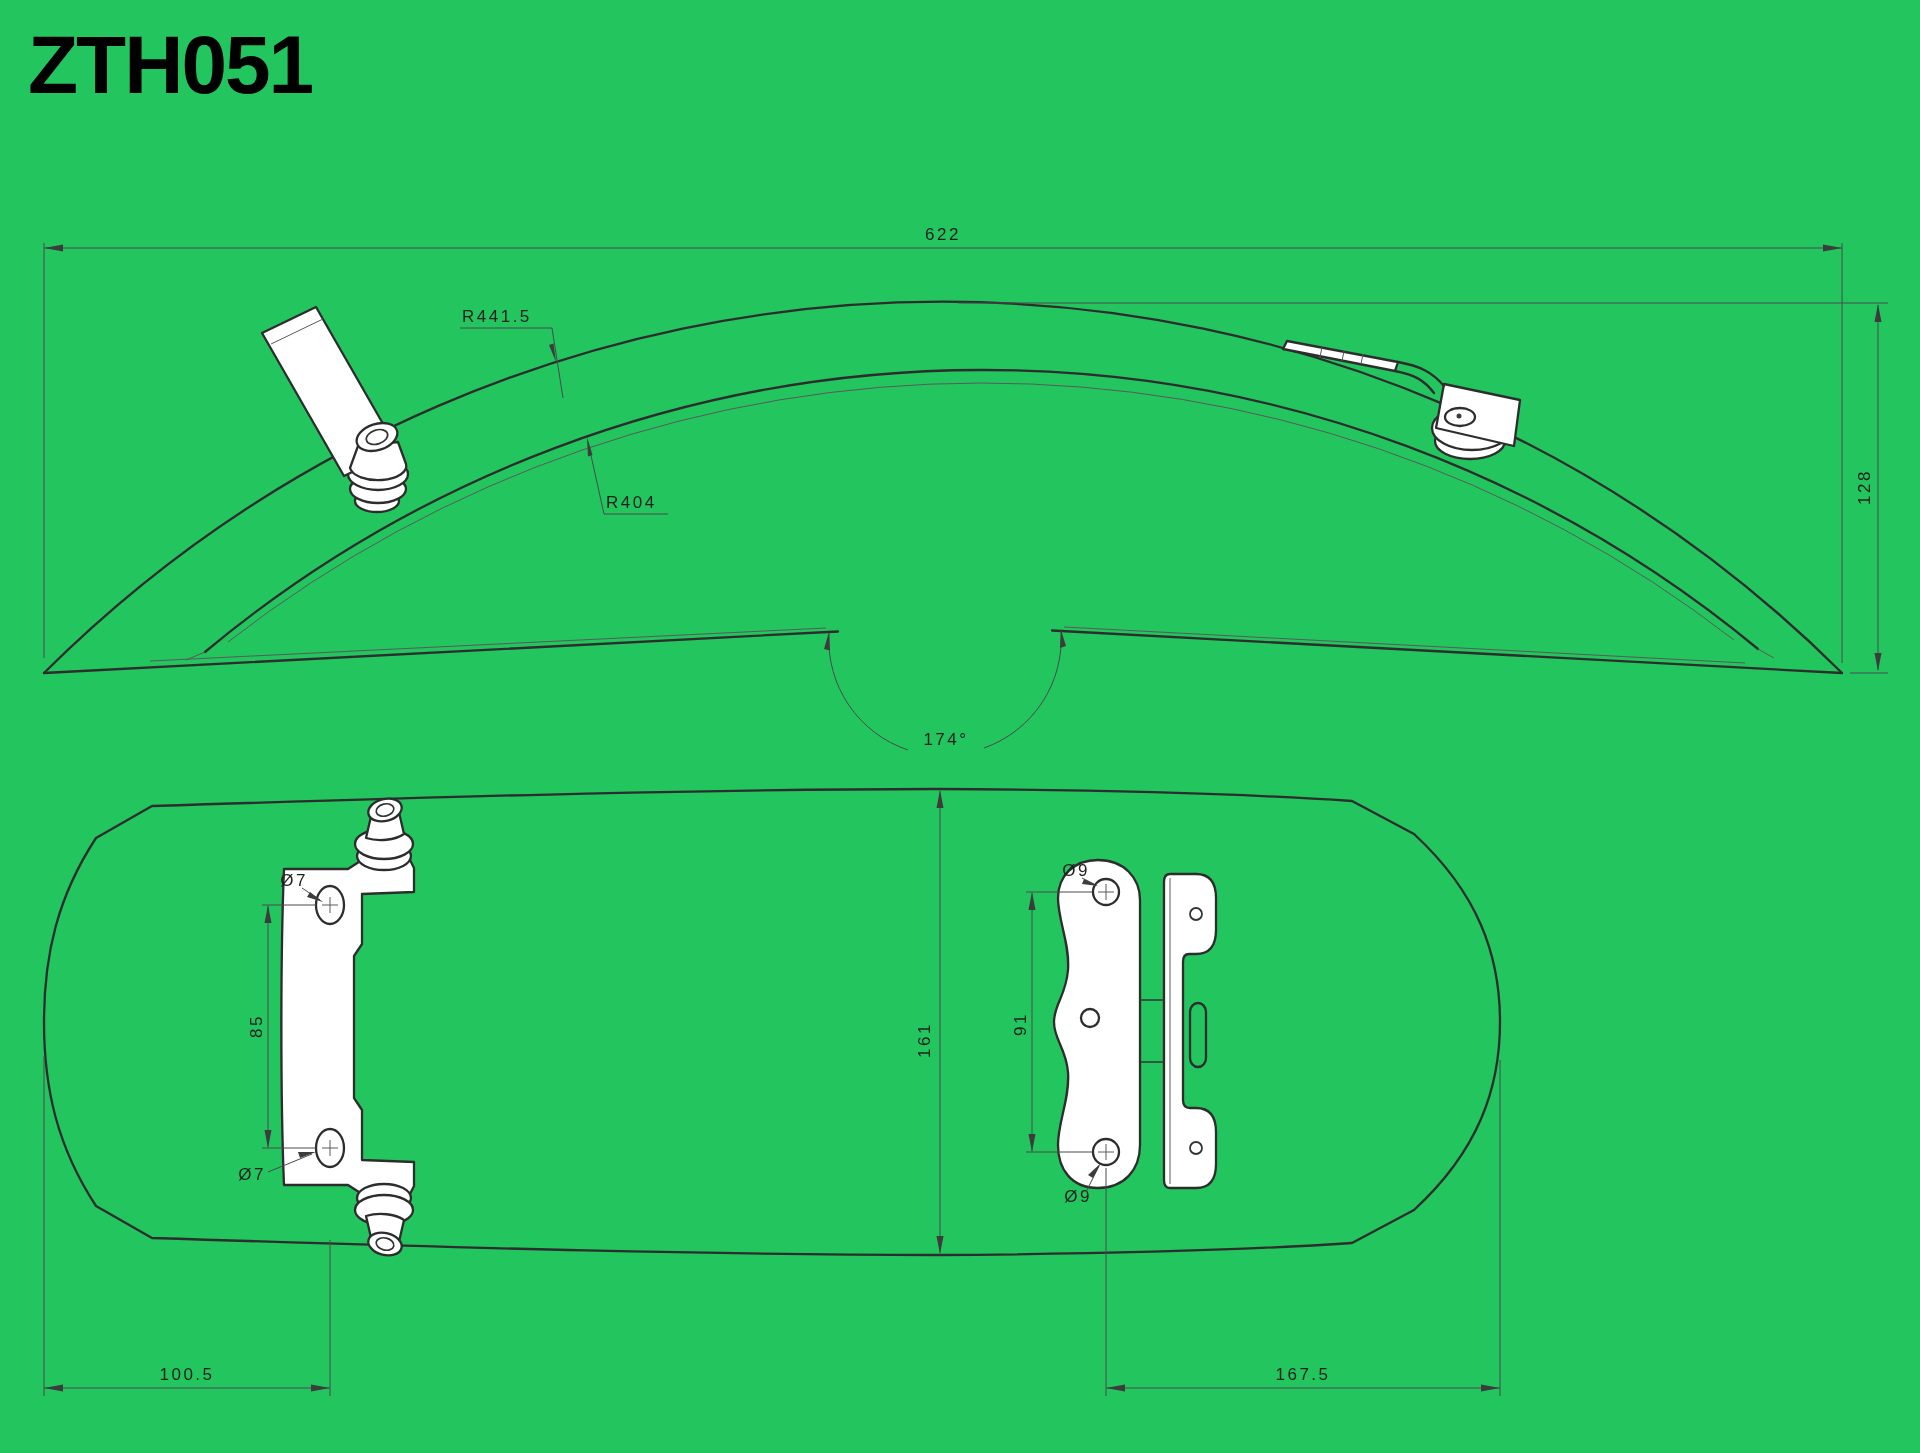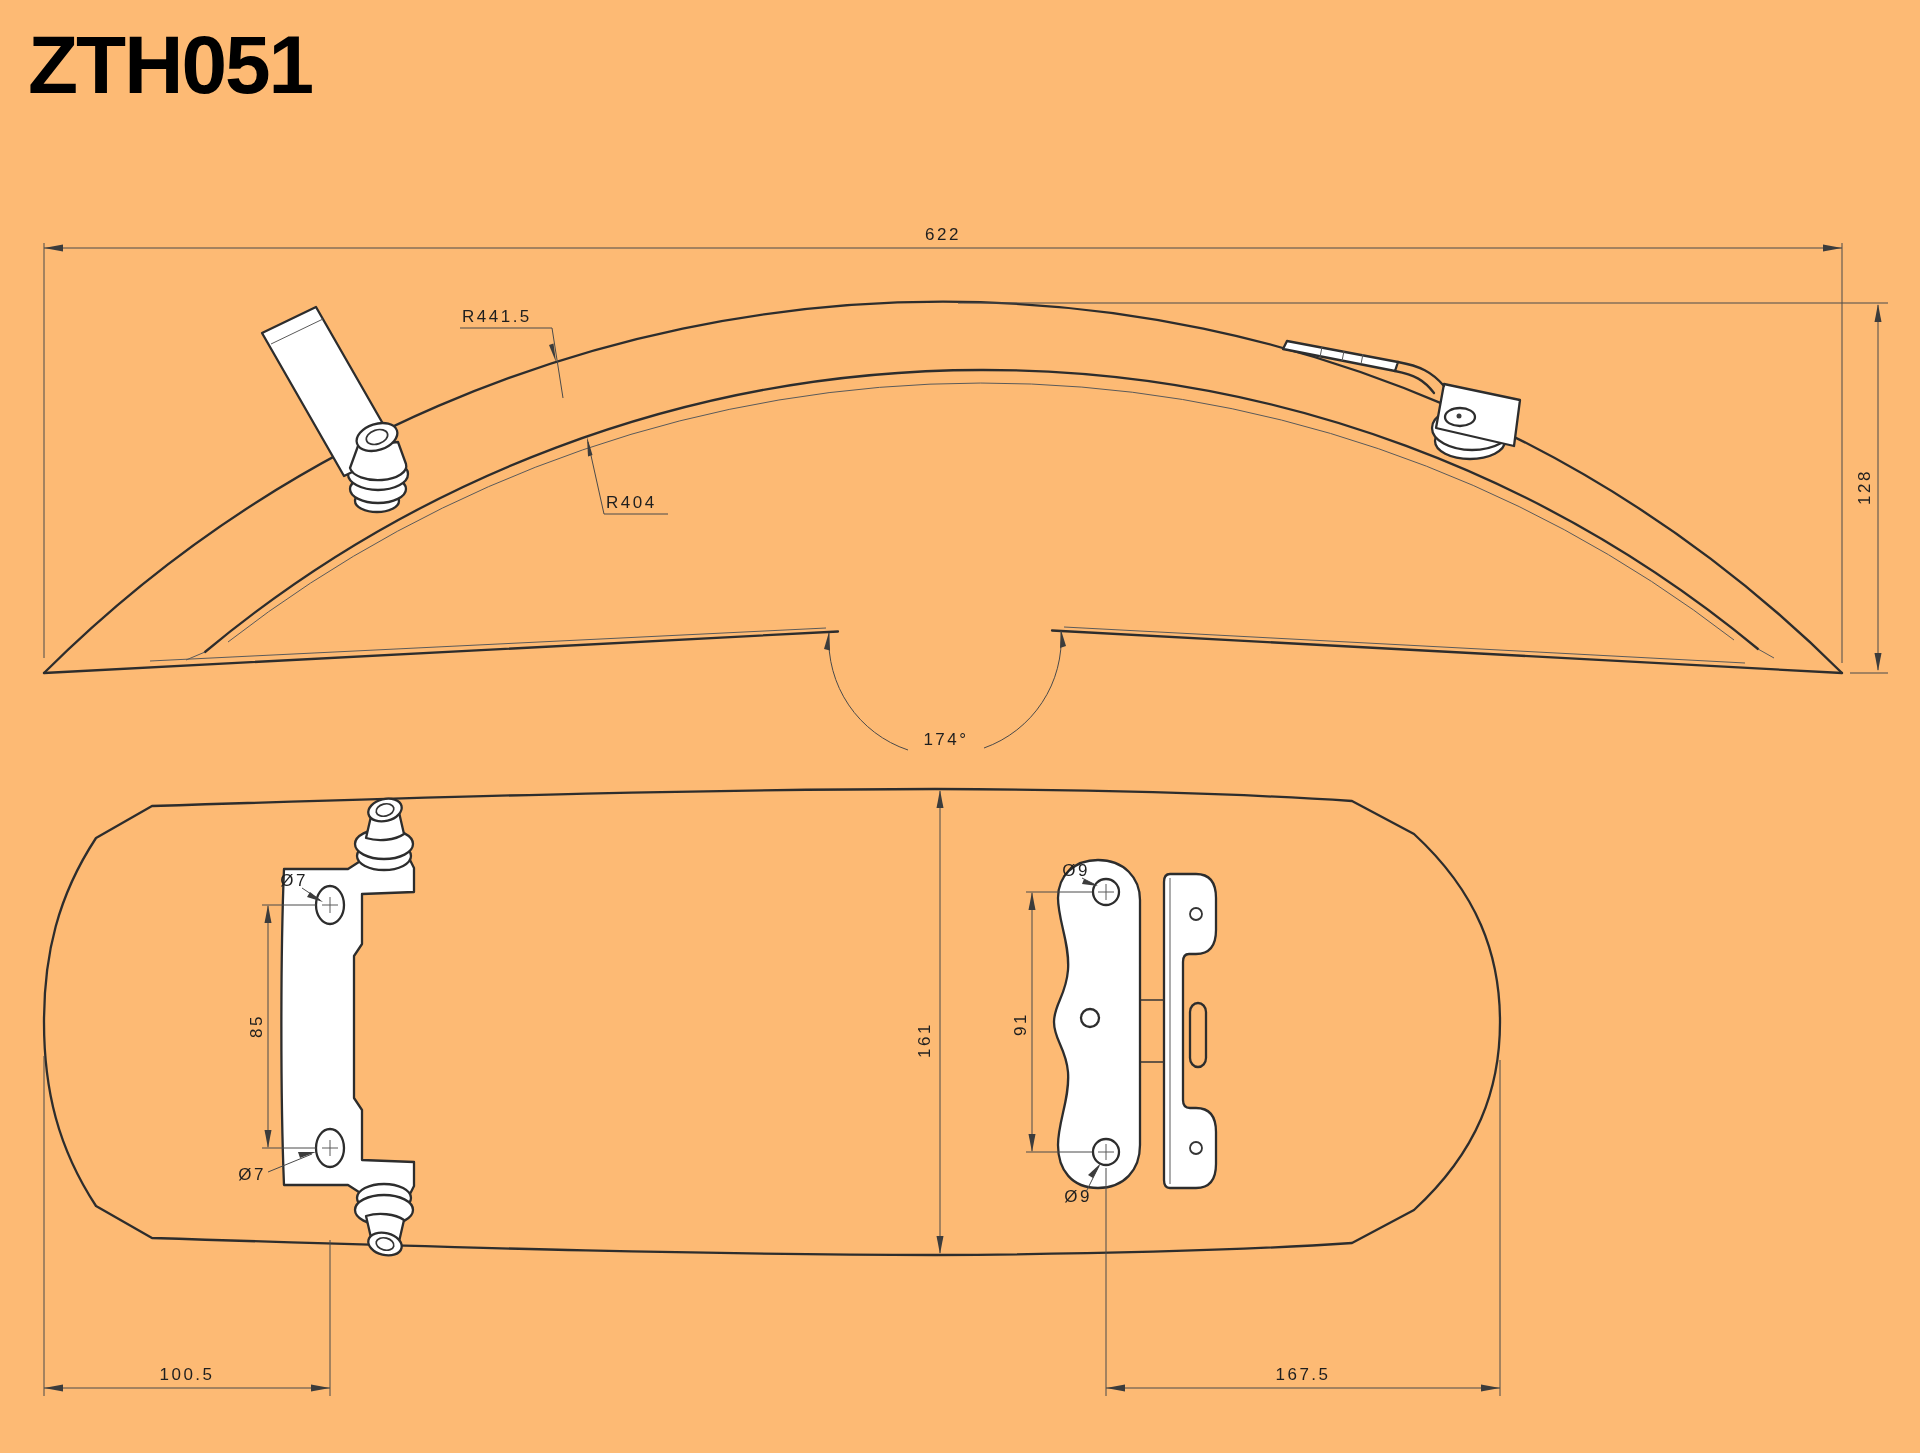--- a/index.html
+++ b/index.html
@@ -1,19 +1,19 @@
 <!DOCTYPE html>
 <html><head>
 <meta charset="utf-8">
 <style>
   html,body{margin:0;padding:0;background:#ffffff;}
   .sheet{
     position:relative;
     width:1920px;height:1453px;
-    background:#fdba74;
+    background:#22c55e;
     font-family:"Liberation Sans", sans-serif;
     overflow:hidden;
   }
   .part-number{
     position:absolute;
     left:28px;top:18px;
     margin:0;
     font-size:82px;
     font-weight:700;
     letter-spacing:-2px;

